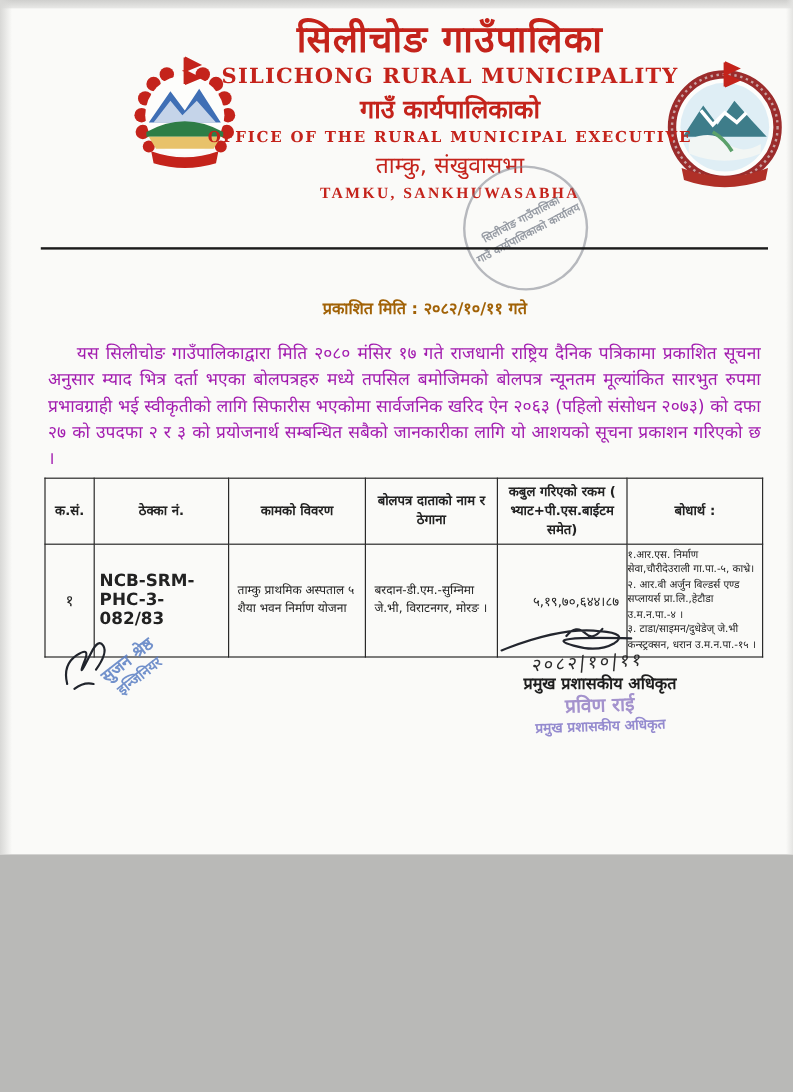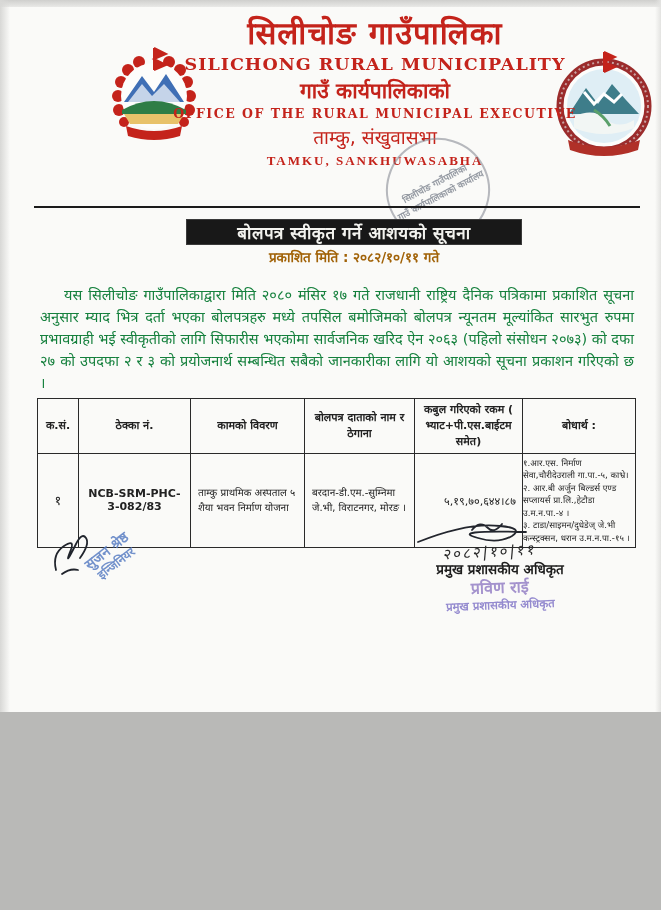--- a/index.html
+++ b/index.html
@@ -51,38 +51,38 @@
     font-size:17px; font-weight:bold; letter-spacing:.5px;
     box-shadow:0 0 0 1px #3a3a3a inset;
   }
   .published-line {
     position:absolute; left:186px; top:248px; width:336px; text-align:center;
     font-size:13.5px; color:#a16207; font-weight:bold;
   }
 
   .body-para {
     position:absolute; left:40px; top:284px; width:594px;
-    font-size:14.5px; line-height:22px; color:#15803d; text-align:justify; text-indent:24px;
+    font-size:14.5px; line-height:22px; color:#a21caf; text-align:justify; text-indent:24px;
     font-weight:500;
   }
 
   table.notice-table {
     position:absolute; left:37px; top:398px; width:598px;
     border-collapse:collapse; table-layout:fixed;
   }
   .notice-table th, .notice-table td {
     border:1.3px solid #2a2a2a; vertical-align:middle;
     color:#222; padding:3px 4px;
   }
   .notice-table th { font-size:11px; font-weight:bold; text-align:center; height:50px; line-height:1.45; }
   .notice-table td { font-size:10px; height:88px; }
   .col-sn{width:41px;} .col-contract{width:112px;} .col-work{width:114px;}
   .col-bidder{width:110px;} .col-amount{width:108px;} .col-cc{width:113px;}
   td.cell-sn { text-align:center; font-size:13px; }
-  td.cell-contract { text-align:center; font-weight:bold; font-size:11px; }
+  td.cell-contract { text-align:left; font-weight:bold; font-size:14px; }
   td.cell-work, td.cell-bidder { text-align:left; line-height:1.5; padding-left:7px; padding-right:7px; }
   td.cell-amount { text-align:center; font-size:11px;padding-left:27px; }
   td.cell-cc { font-size:8.6px; line-height:1.45; vertical-align:middle; padding-left:0; }
   .cc-line { margin:0; }
 
   
   .sig { position:absolute; }
   .sig-left-svg { left:42px; top:524px; }
   .stamp-engineer {
     position:absolute; left:86px; top:540px; transform:rotate(-38deg);
@@ -173,21 +173,20 @@
     <div class="lh-en-addr red">TAMKU, SANKHUWASABHA</div>
   </div>
 
   <div class="round-stamp">
     <span>सिलीचोङ गाउँपालिका</span>
     <span>गाउँ कार्यपालिकाको कार्यालय</span>
   </div>
 
   <div class="header-rule"></div>
 
-  <div class="notice-title-bar">बोलपत्र स्वीकृत गर्ने आशयको सूचना</div>
   <div class="published-line">प्रकाशित मिति : २०८२/१०/११ गते</div>
 
   <div class="body-para">यस सिलीचोङ गाउँपालिकाद्वारा मिति २०८० मंसिर १७ गते राजधानी राष्ट्रिय दैनिक पत्रिकामा प्रकाशित सूचना अनुसार म्याद भित्र दर्ता भएका बोलपत्रहरु मध्ये तपसिल बमोजिमको बोलपत्र न्यूनतम मूल्यांकित सारभुत रुपमा प्रभावग्राही भई स्वीकृतीको लागि सिफारीस भएकोमा सार्वजनिक खरिद ऐन २०६३ (पहिलो संसोधन २०७३) को दफा २७ को उपदफा २ र ३ को प्रयोजनार्थ सम्बन्धित सबैको जानकारीका लागि यो आशयको सूचना प्रकाशन गरिएको छ ।</div>
 
   <table class="notice-table">
     <colgroup>
       <col class="col-sn">
         <col class="col-contract">
         <col class="col-work">
       <col class="col-bidder">

